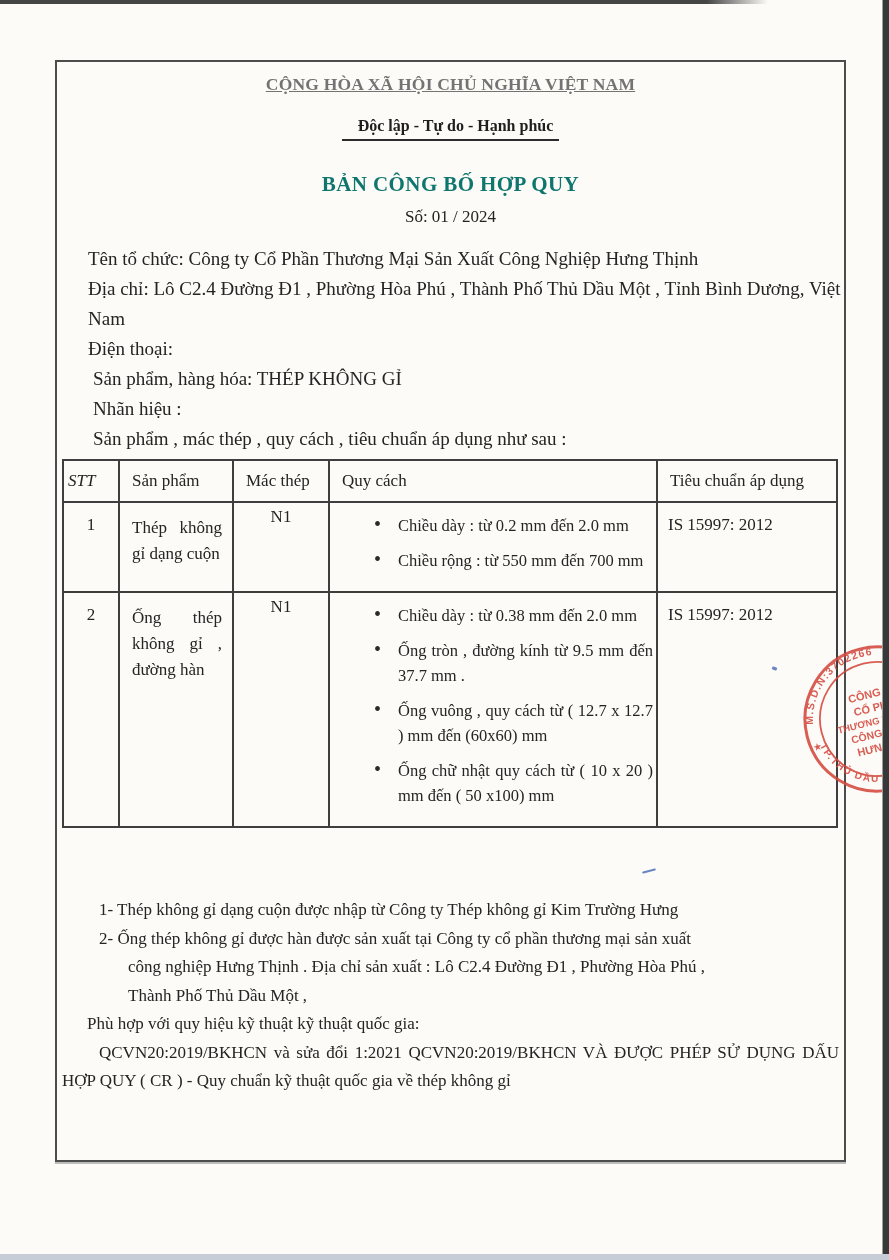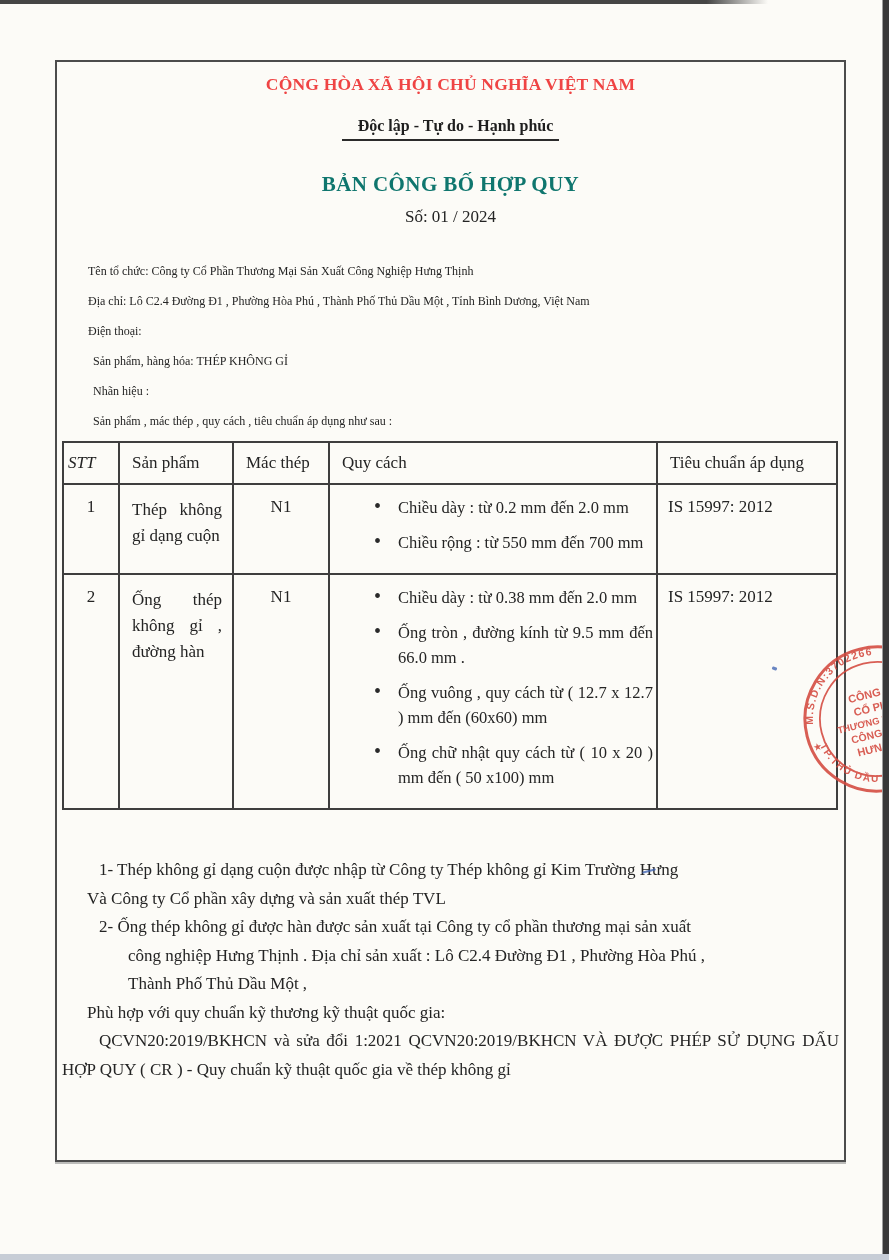--- a/index.html
+++ b/index.html
@@ -9,47 +9,47 @@
   
   .scan-top-line{position:absolute;left:0;top:0;width:768px;height:4px;background:linear-gradient(to right,#454545 92%,rgba(69,69,69,0));}
   .scan-right-band{position:absolute;right:0;top:0;width:6px;height:1260px;background:#383838;border-left:1px solid #9d9d9d;z-index:30;}
   .scan-bottom-band{position:absolute;left:0;bottom:0;width:889px;height:6px;background:#c7cdd6;z-index:30;}
 
   
   .page-border{position:absolute;left:55px;top:60px;width:787px;height:1098px;border:2px solid #4c4c4c;box-shadow:0 2px 0 rgba(110,110,110,.45);background:transparent;}
 
   
   .doc-header{text-align:center;padding-top:11px;}
-  .nation{font-weight:bold;font-size:17.5px;line-height:22px;letter-spacing:.2px;color:#ef4444;}
+  .nation{font-weight:bold;font-size:17.5px;line-height:22px;letter-spacing:.2px;color:#737373;text-decoration:underline;}
   .motto{display:inline-block;margin-top:3px;font-weight:bold;font-size:16px;line-height:20px;border-bottom:2px solid #2b2b2b;padding:0 6px 3px 16px;color:#1e1e1e;}
   .doc-title{margin-top:31px;font-weight:bold;font-size:21px;line-height:24px;letter-spacing:.4px;color:#0f766e;}
   .doc-number{margin-top:10px;font-size:17px;line-height:22px;}
 
   
-  .info{margin:28px 0 0 31px;font-size:12px;line-height:30px;}
+  .info{margin:16px 0 0 31px;font-size:19px;line-height:30px;}
   .info .sub{margin-left:5px;}
   .bold{font-weight:normal;}
 
   
   table.spec{border-collapse:collapse;margin:5px 0 0 5px;width:774px;table-layout:fixed;font-size:17px;}
   table.spec th,table.spec td{border:2px solid #3e3e3e;vertical-align:top;}
   table.spec th{font-weight:normal;height:40px;vertical-align:middle;text-align:left;padding:0 4px 0 12px;font-size:17px;}
   table.spec th.c,table.spec td.c{padding-left:4px;font-style:italic;}
   col.w-stt{width:56px;}col.w-sp{width:114px;}col.w-mt{width:96px;}col.w-qc{width:328px;}col.w-tc{width:180px;}
   td.cell-stt{text-align:center;padding-top:12px;}
   td.cell-sp{padding:12px 10px 10px 12px;text-align:justify;line-height:26px;}
-  td.cell-mt{text-align:center;padding-top:12px;}
+  td.cell-mt{text-align:center;padding-top:4px;}
   td.cell-tc{padding:12px 6px 6px 10px;}
   td.cell-qc{padding:10px 8px 8px 0;}
   ul.qc{list-style:none;margin:0;padding:0 0 0 40px;}
   ul.qc li{position:relative;padding-left:28px;margin:0 0 10px 0;width:255px;font-size:16.5px;line-height:25px;text-align:justify;}
   ul.qc li::before{content:"\2022";position:absolute;left:4px;top:-1px;font-size:20px;color:#2a2a2a;}
 
   
-  .notes{margin-top:46px;font-size:17px;line-height:28.5px;}
+  .notes{margin-top:68px;font-size:17px;line-height:28.5px;}
   .nl-1{margin-left:42px;}
   .nl-2{margin-left:30px;}
   .nl-3{margin-left:71px;}
   .standard{margin:0 5px 0 5px;text-align:justify;text-indent:37px;line-height:28.5px;}
 
   
   .stamp{position:absolute;left:792px;top:634px;width:170px;height:170px;opacity:.88;z-index:20;}
   .stamp text{fill:var(--stamp-color,#d4493e);font-family:"Liberation Sans","DejaVu Sans",sans-serif;font-weight:bold;}
   .stamp circle{stroke:var(--stamp-color,#d4493e);fill:none;}
 
@@ -113,37 +113,36 @@
           </td>
           <td class="cell-tc">IS 15997: 2012</td>
         </tr>
         <tr>
           <td class="cell-stt">2</td>
           <td class="cell-sp">Ống thép không gỉ , đường hàn</td>
           <td class="cell-mt">N1</td>
           <td class="cell-qc">
             <ul class="qc">
               <li>Chiều dày : từ 0.38 mm đến 2.0 mm</li>
-              <li>Ống tròn , đường kính từ 9.5 mm đến 66.0 mm .</li>
+              <li>Ống tròn , đường kính từ 9.5 mm đến 37.7 mm .</li>
               <li>Ống vuông , quy cách từ ( 12.7 x 12.7 ) mm đến (60x60) mm</li>
               <li>Ống chữ nhật quy cách từ ( 10 x 20 ) mm đến ( 50 x100) mm</li>
             </ul>
           </td>
           <td class="cell-tc">IS 15997: 2012</td>
         </tr>
       </tbody>
     </table>
 
     <div class="notes">
       <div class="nl-1">1-  Thép không gỉ dạng cuộn được nhập từ Công ty Thép không gỉ Kim Trường Hưng</div>
-      <div class="nl-2">Và Công ty Cổ phần xây dựng và sản xuất thép TVL</div>
       <div class="nl-1">2-  Ống thép không gỉ được hàn được sản xuất tại Công ty cổ phần thương mại sản xuất</div>
       <div class="nl-3">công nghiệp Hưng Thịnh . Địa chỉ sản xuất : Lô C2.4 Đường Đ1 , Phường Hòa Phú ,</div>
       <div class="nl-3">Thành Phố Thủ Dầu Một ,</div>
-      <div class="nl-2">Phù hợp với quy chuẩn kỹ thương kỹ thuật quốc gia:</div>
+      <div class="nl-2">Phù hợp với quy hiệu kỹ thuật kỹ thuật quốc gia:</div>
       <div class="standard">QCVN20:2019/BKHCN và sửa đổi 1:2021 QCVN20:2019/BKHCN VÀ ĐƯỢC PHÉP SỬ DỤNG DẤU HỢP QUY ( CR ) -  Quy chuẩn kỹ thuật quốc gia về thép không gỉ</div>
     </div>
 
   </div>
 
   <svg class="stamp" viewBox="0 0 170 170" aria-hidden="true">
     <defs>
       <path id="arcTop" d="M 21 85 A 64 64 0 0 1 149 85"></path>
       <path id="arcBottom" d="M 22 85 A 63 63 0 0 0 148 85"></path>
     </defs>

